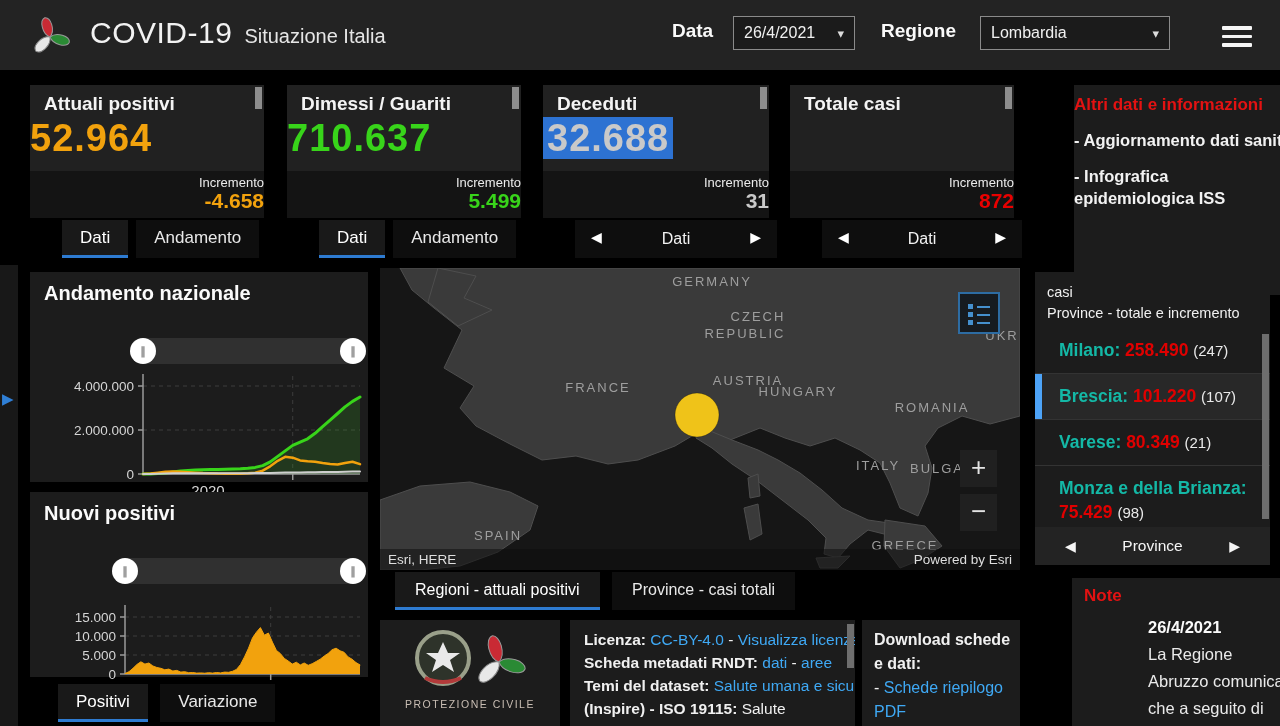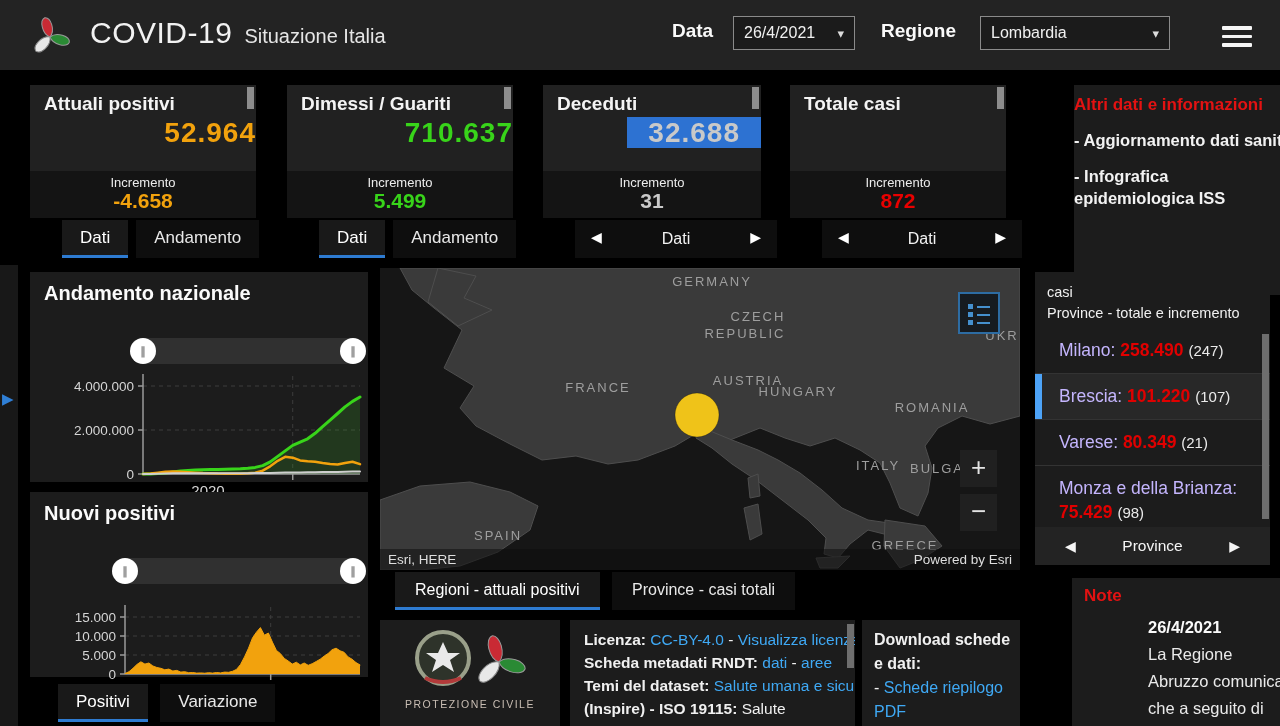--- a/index.html
+++ b/index.html
@@ -14,25 +14,25 @@
   #app-subtitle{font-size:20px;color:#e6e6e6;margin-left:12px}
   .hlabel{position:absolute;top:20px;font-size:19px;font-weight:bold;color:#fafafa}
   .hsel{position:absolute;top:16px;height:34px;box-sizing:border-box;background:#1b1b1b;
         border:1px solid #8a8a8a;color:#f0f0f0;font-size:16px;display:flex;align-items:center;
         justify-content:space-between;padding:0 10px;cursor:pointer}
   .caret{color:#dcdcdc;font-size:13px;margin-left:10px}
   #menu-btn{position:absolute;right:28px;top:21px;width:30px;height:26px;cursor:pointer}
   #menu-btn span{display:block;width:30px;height:3.5px;background:#f5f5f5;margin:5px 0;border-radius:1px}
   
   .card{position:absolute;top:85px;height:173px}
-  .card-box{position:absolute;left:0;top:0;right:16px;height:133px;background:#212121}
+  .card-box{position:absolute;left:0;top:0;right:8px;height:133px;background:#212121}
   .card-title{font-size:19px;font-weight:bold;color:#f4f4f4;padding:8px 0 0 14px}
-  .card-value{font-size:28px;font-weight:bold;text-align:right;margin-top:2px;letter-spacing:1px}
-  .selhl{background:#2d72d2;padding:0 21px}
-  .card-inc{position:absolute;left:0;right:0;bottom:0;height:47px;background:#141414;text-align:center}
+  .card-value{font-size:38px;font-weight:bold;text-align:left;margin-top:2px;letter-spacing:1px}
+  .selhl{background:#2d72d2;padding:0 4px}
+  .card-inc{position:absolute;left:0;right:0;bottom:0;height:47px;background:#141414;text-align:right}
   .inc-label{font-size:13px;color:#ececec;padding-top:4px}
   .inc-value{font-size:21px;font-weight:bold;line-height:22px}
   .card-scrollthumb{position:absolute;right:2px;top:2px;width:7px;height:22px;background:#8d8d8d}
   .card-nav{position:absolute;left:32px;right:0;top:135px;height:38px;white-space:nowrap}
   .tab{display:inline-block;box-sizing:border-box;height:38px;padding:8px 18px 0;background:#0e0e0e;
        color:#e8e8e8;font-size:17px;margin-right:8px;cursor:pointer}
   .tab.active{background:#191919;border-bottom:3px solid #2e7bd1;color:#fff}
   .pager{position:relative;height:38px;background:#0e0e0e;color:#f2f2f2;font-size:16px;
          display:flex;align-items:center;justify-content:center}
   .pager .arr{position:absolute;top:9px;font-size:14px;color:#fff;cursor:pointer}
@@ -77,21 +77,21 @@
   .seg.link{color:#3fa9f5;cursor:pointer}
   #download{left:862px;top:620px;width:158px;height:106px;padding:8px 12px;box-sizing:border-box;overflow:hidden}
   #download .segline{font-size:16px;line-height:24px}
   
   #province{left:1035px;top:272px;width:235px;height:293px;overflow:hidden}
   #province .ptitle{font-size:14.5px;color:#f0f0f0;line-height:21px;padding:10px 0 4px 12px}
   .prow{position:relative;padding:10px 8px 10px 24px;border-top:1px solid #333;font-size:17.5px;line-height:24px}
   .prow.first{border-top:none}
   .prow.sel{background:#282828}
   .prow.sel::before{content:"";position:absolute;left:0;top:0;bottom:0;width:7px;background:#4da3f7}
-  .pname{font-weight:normal;color:#c4b5fd}
+  .pname{font-weight:bold;color:#14b8a6}
   .pval{font-weight:bold;color:#e00000}
   .pinc{font-size:15px;color:#eaeaea}
   #prov-pager{position:absolute;left:0;right:0;top:255px;height:38px;background:#232323;
               display:flex;align-items:center;justify-content:center;font-size:15.5px;color:#f5f5f5}
   #prov-pager .arr{position:absolute;top:11px;font-size:14px;cursor:pointer}
   #prov-pager .arr.prev{left:30px}
   #prov-pager .arr.next{right:30px}
   #note{left:1072px;top:578px;width:235px;height:184px;overflow:hidden;padding:8px 12px;box-sizing:border-box}
   #note-body{position:absolute;left:76px;top:36px;font-size:16.5px;color:#eaeaea;line-height:27px}
   #note-date{font-weight:bold;color:#fafafa}

